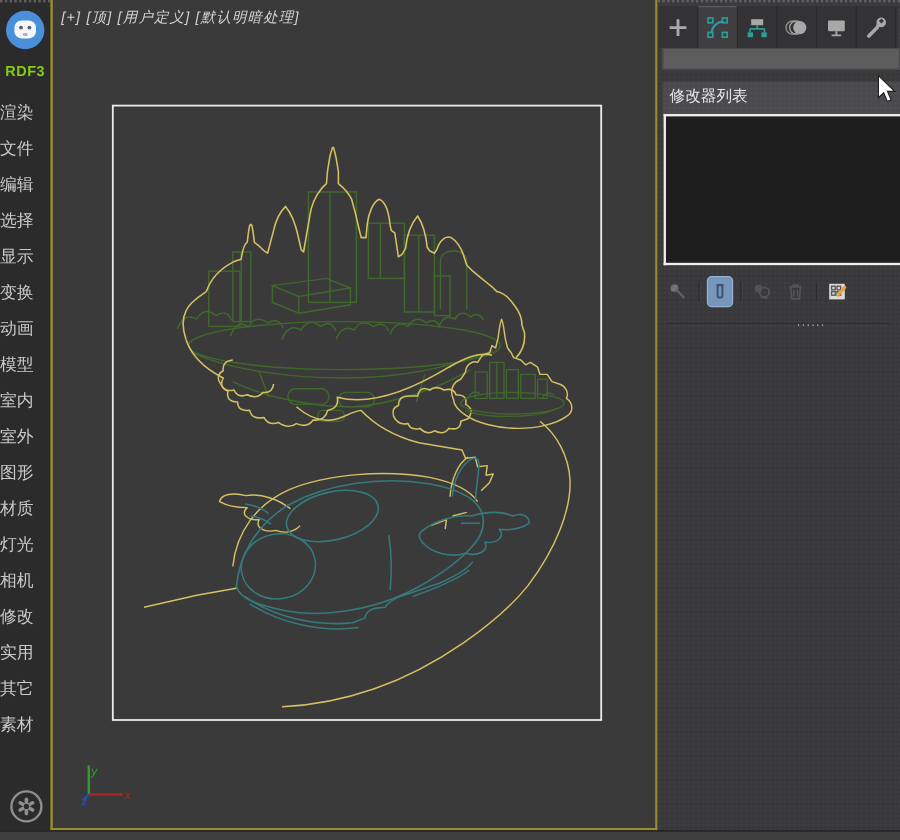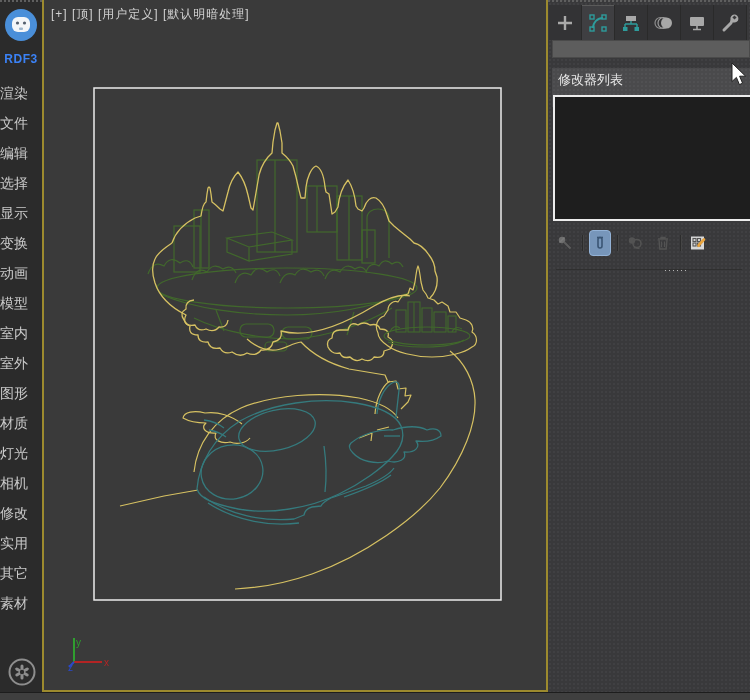--- a/index.html
+++ b/index.html
@@ -5,31 +5,31 @@
   * { margin:0; padding:0; box-sizing:border-box; }
   html,body { width:750px; height:700px; background:#2e2e2e; overflow:hidden;
               font-family:"Liberation Sans", sans-serif; }
   .stage { position:relative; width:750px; height:700px; background:#2e2e2e; }
 
   
   .sidebar { position:absolute; left:0; top:0; width:42px; height:692px;
              background:#2b2b2b; border-top:2px dotted #5f5f5f; }
   .logo-badge { position:absolute; left:4px; top:6px; width:34px; height:34px; cursor:pointer; }
   .logo-label { position:absolute; left:0; top:50px; width:42px; text-align:center;
-                color:#3b82f6; font-size:12px; font-weight:bold; letter-spacing:.5px; }
+                color:#84cc16; font-size:12px; font-weight:bold; letter-spacing:.5px; }
   .menu { position:absolute; left:0; top:76px; width:42px; }
   .menu-item { height:30px; line-height:30px; color:#cacaca;
                font-size:14px; cursor:pointer; }
   .gear-btn { position:absolute; left:7px; top:655px; width:30px; height:30px; cursor:pointer; }
 
   
   .viewport { position:absolute; left:42px; top:0; width:506px; height:692px;
               background:#3a3a3a;
               border-left:2px solid #9c8a2e; border-right:2px solid #9c8a2e;
-              border-bottom:2px solid #9c8a2e; overflow:hidden; }
+              border-bottom:2px solid #9c8a2e; overflow:hidden;font-style:italic; }
   .vp-label { position:absolute; left:7px; top:6px; color:#d2d2d2; font-size:12px;
               letter-spacing:1px; z-index:3; }
   .vp-draw { position:absolute; left:0; top:0; }
 
   
   .panel { position:absolute; left:548px; top:0; width:202px; height:692px;
            background-color:#39393b;
            background-image:radial-gradient(rgba(170,170,180,0.06) 1px, transparent 1.1px);
            background-size:4px 4px;
            border-top:2px dotted #5f5f5f; overflow:hidden; }

